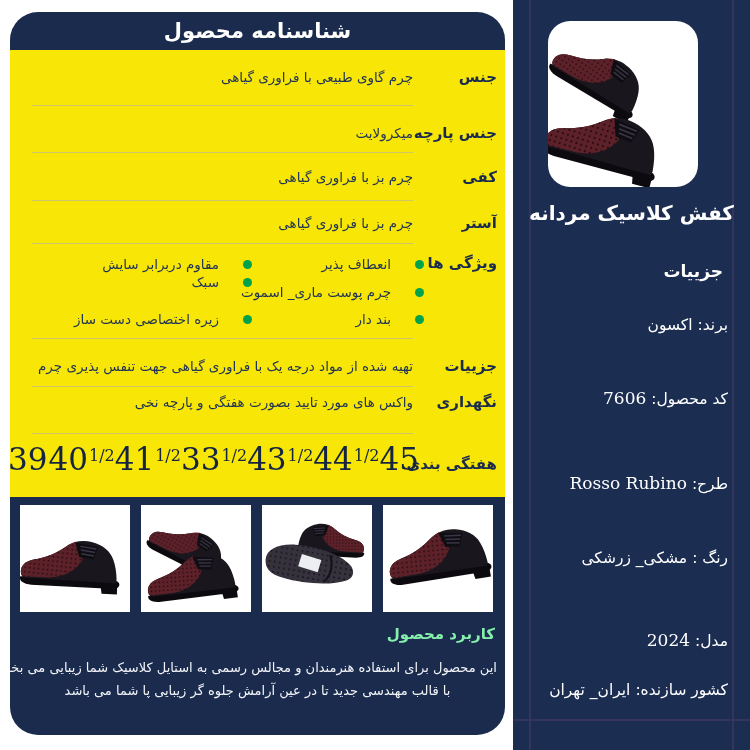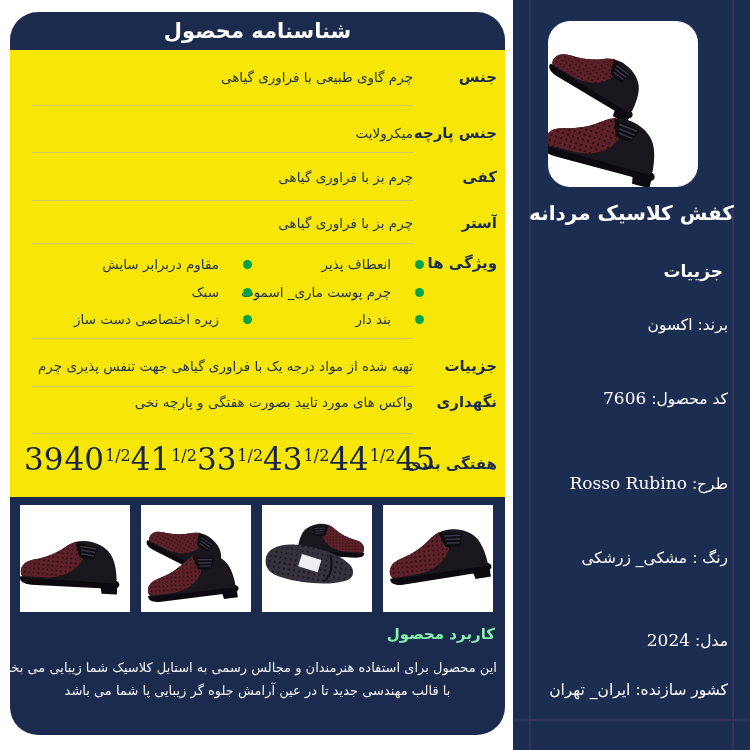--- a/index.html
+++ b/index.html
@@ -20,22 +20,22 @@
   .card-yellow { position:relative; height:447px; background:#f8e606; color:#1a2b4e; }
   .sep { position:absolute; left:22px; right:92px; height:1px; background:#cfc66c; }
   .yrow { position:absolute; left:0; right:0; height:22px; line-height:22px; }
   .yrow .lbl { position:absolute; right:8px; font-weight:bold; font-size:15px; white-space:nowrap; }
   .yrow .val { position:absolute; right:92px; font-size:13.5px; white-space:nowrap; color:#1e3257; }
   .feat { position:absolute; display:flex; align-items:center; gap:24px; height:20px; }
   .feat .txt { font-size:13.5px; color:#1e3257; white-space:nowrap; }
   .dot { width:9px; height:9px; border-radius:50%; background:#00a24c; flex:0 0 auto; }
   .feat-label { position:absolute; right:8px; font-weight:bold; font-size:15px;padding-left:28px; }
   .sizes {
-    position:absolute; top:394px; left:23px; width:394px; height:50px;
-    direction:ltr; display:flex; justify-content:center; align-items:flex-start;
+    position:absolute; top:394px; left:16px; width:394px; height:50px;
+    direction:ltr; display:flex; justify-content:flex-end; align-items:flex-start;
   }
   .size { display:flex; align-items:flex-start; font-family:"DejaVu Serif", serif;
           font-size:31px; line-height:1; color:#152441; }
   .size .half { font-size:16px; margin-top:4px; margin-left:1px; }
   .sizes-label { position:absolute; top:405px; right:8px; font-weight:bold; font-size:15px; }
   .card-footer { position:relative; height:238px; background:#1a2b4e; }
   .thumb { position:absolute; top:8px; width:110px; height:107px; background:#ffffff; overflow:hidden; }
   .usage-title { position:absolute; top:128px; right:10px; color:#86efac; font-weight:bold; font-size:15px; }
   .usage-line { position:absolute; left:8px; right:8px; text-align:center; color:#f2f4f8; font-size:13px; white-space:nowrap; }
   
@@ -128,21 +128,21 @@
       </div>
       <div class="feat" style="top:204px; right:253px">
         <span class="dot"></span>
         <span class="txt">مقاوم دربرابر سایش</span>
       </div>
 
       <div class="feat" style="top:232px; right:81px">
         <span class="dot"></span>
         <span class="txt">چرم پوست ماری_ اسموت</span>
       </div>
-      <div class="feat" style="top:232px; right:253px">
+      <div class="feat" style="top:222px; right:253px">
         <span class="dot"></span>
         <span class="txt">سبک</span>
       </div>
 
       <div class="feat" style="top:259px; right:81px">
         <span class="dot"></span>
         <span class="txt">بند دار</span>
       </div>
       <div class="feat" style="top:259px; right:253px">
         <span class="dot"></span>

